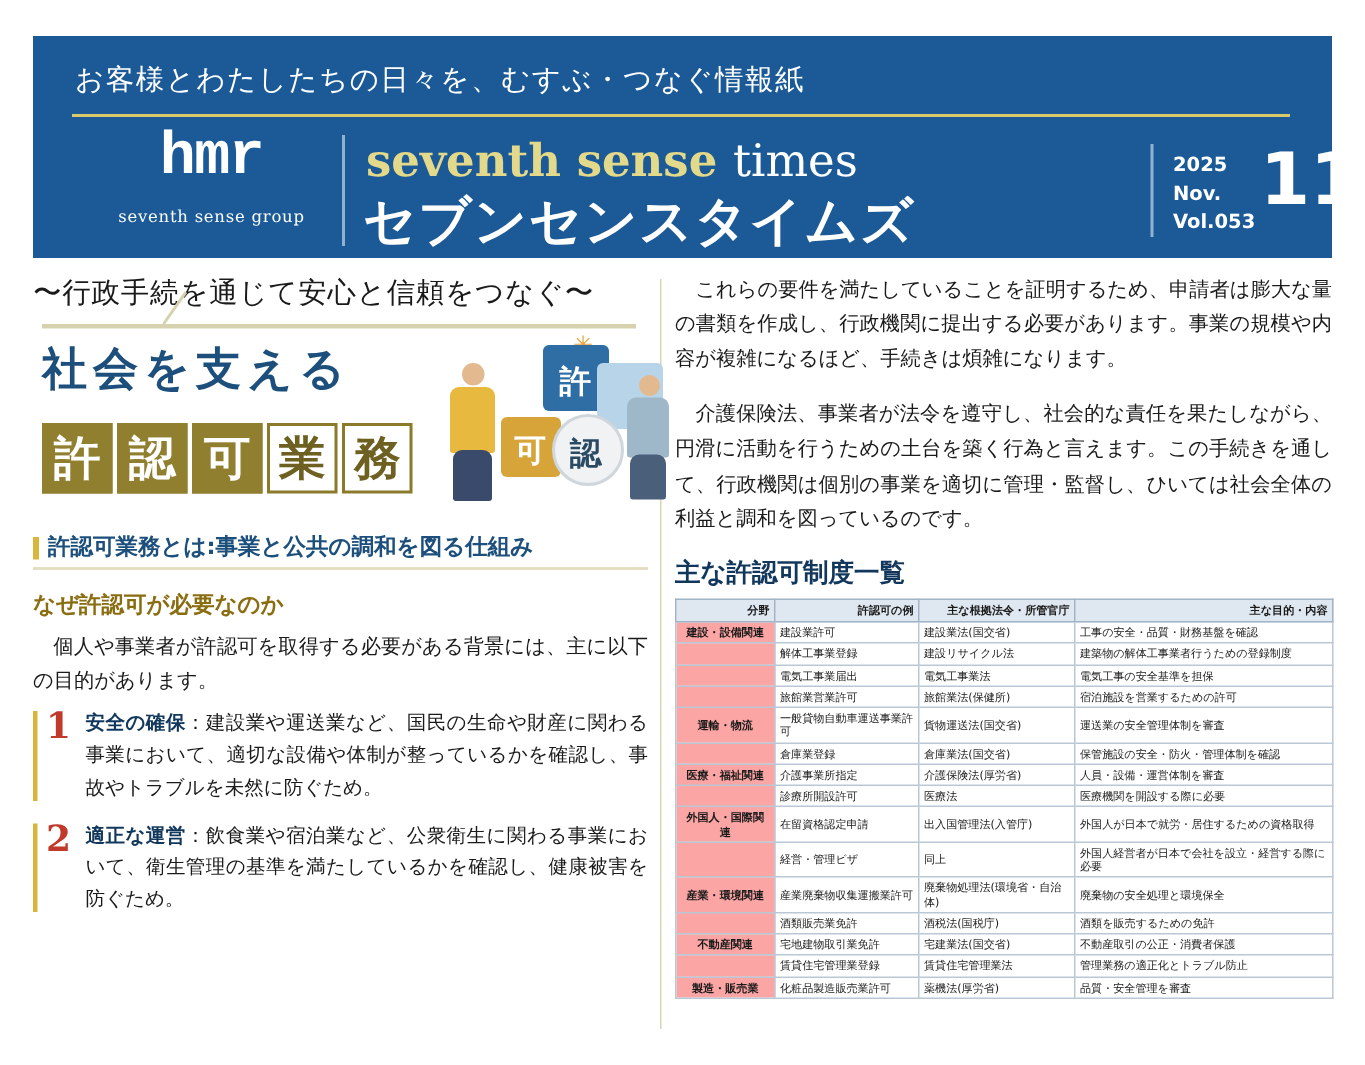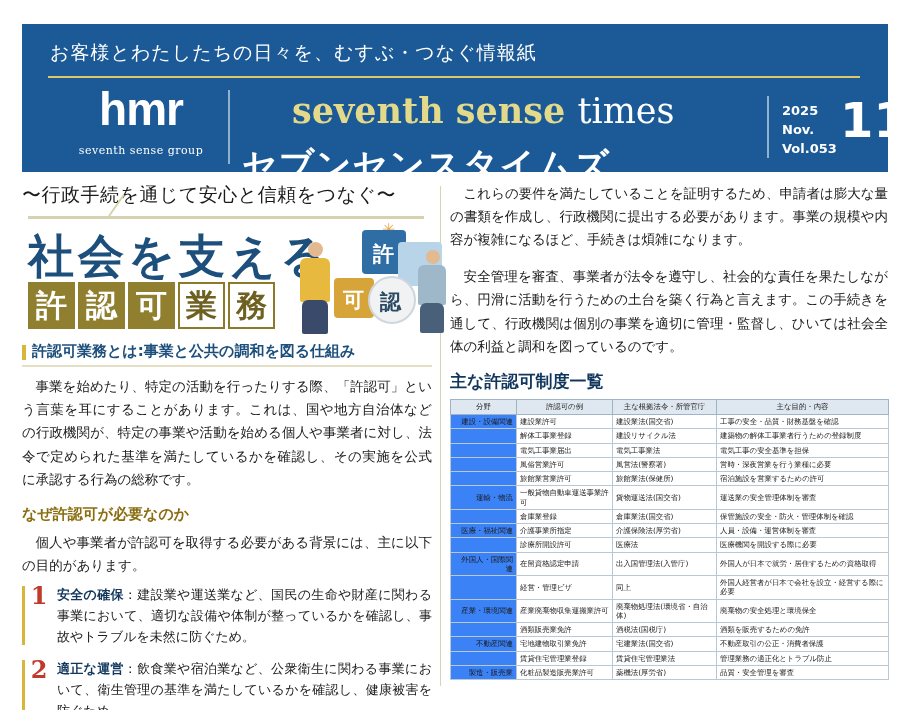--- a/index.html
+++ b/index.html
@@ -39,22 +39,22 @@
     background: #d9c96a;
   }
   .logo-block {
     position: absolute;
     left: 34px; top: 62px;
     width: 170px;
     text-align: center;
     color: #ffffff;
   }
   .logo-mark {
-    font-family: Liberation Sans, sans-serif;
-    font-size: 46px;
+    font-family: Liberation Mono, monospace;
+    font-size: 40px;
     font-weight: 700;
     letter-spacing: -1px;
     line-height: 1;
   }
   .logo-sub {
     font-family: "DejaVu Serif", serif;
     font-size: 11px;
     letter-spacing: 0.5px;
     margin-top: 12px;
   }
@@ -62,32 +62,31 @@
     position: absolute;
     left: 206px; top: 66px;
     width: 2px; height: 74px;
     background: #8fb2cf;
   }
   .title-en {
     position: absolute;
     left: 222px; top: 66px;
     color: #e3d98a;
     font-family: "DejaVu Serif", serif;
-    font-size: 35px;
+    font-size: 30px;
     font-weight: 700;
     white-space: nowrap;
-    margin-left: 48px;
   }
   .title-en .light {
     color: #ffffff;
     font-weight: 400;
   }
   .title-jp {
     position: absolute;
-    left: 220px; top: 118px;
+    left: 220px; top: 100px;
     color: #ffffff;
     font-family: "DejaVu Sans", sans-serif;
     font-size: 35px;
     font-weight: 700;
     letter-spacing: 1px;
     white-space: nowrap;
   }
   .issue-divider {
     position: absolute;
     left: 745px; top: 72px;
@@ -138,21 +137,21 @@
     left: 80px; top: -26px;
     width: 2px; height: 26px;
     background: #d6d2b0;
     transform: rotate(35deg);
     transform-origin: bottom;
   }
   .hero-line1 {
     position: absolute;
     left: 6px; top: 44px;
     font-family: "DejaVu Sans", sans-serif;
-    font-size: 46px;
+    font-size: 30px;
     font-weight: 700;
     color: #1d4f7c;
     letter-spacing: 4px;
     white-space: nowrap;
   }
   .hero-line2 {
     position: absolute;
     left: 6px; top: 100px;
     display: flex;
     gap: 3px;
@@ -303,34 +302,34 @@
     border-collapse: collapse;
     font-family: "DejaVu Sans", sans-serif;
     font-size: 7.4px;
     color: #1a1a1a;
     table-layout: fixed;
   }
   table.kyo th {
     background: #dfe8f0;
     border: 1px solid #9fb4c6;
     padding: 2px 3px;
-    text-align: center;
-    font-weight: 400;
+    text-align: right;
+    font-weight: 700;
     font-size: 7.4px;
   }
   table.kyo td {
     border: 1px solid #b9c8d4;
     padding: 2px 3px;
     vertical-align: middle;
     line-height: 1.25;
   }
   table.kyo td.cat {
-    background: #3b82f6;
-    font-weight: 400;
-    text-align: right;
+    background: #fca5a5;
+    font-weight: 700;
+    text-align: center;
   }
   .col1 { width: 66px; }
   .col2 { width: 96px; }
   .col3 { width: 104px; }
   .col4 { width: 172px; }
 
   .vrule {
     position: absolute;
     left: 440px; top: 186px;
     width: 1px; height: 500px;
@@ -403,24 +402,23 @@
           <div class="body" style="left:12px; top:80px; width:26px; height:34px; background:#3a4a6a;"></div>
         </div>
         <div class="person">
           <div class="head" style="left:136px; top:30px; width:14px; height:14px; background:#e3b98f;"></div>
           <div class="body" style="left:128px; top:45px; width:28px; height:40px; background:#9fb8c9;"></div>
           <div class="body" style="left:130px; top:83px; width:24px; height:30px; background:#4a5f7a;"></div>
         </div>
       </div>
     </div>
 
-    <div style="margin-top:0;">
+    <div style="margin-top:13px;">
       <div class="sec-head">許認可業務とは:事業と公共の調和を図る仕組み</div>
       <div class="sec-head-underline"></div>
-      <p class="body-text" style="margin:8px 0 0 0;">　事業を始めたり、特定の活動を行ったりする際、「許認可」という言葉を耳にすることがあります。これは、国や地方自治体などの行政機関が、特定の事業や活動を始める個人や事業者に対し、法令で定められた基準を満たしているかを確認し、その実施を公式に承認する行為の総称です。</p>
     </div>
 
     <div style="margin-top:14px;">
       <div class="sec-head2">なぜ許認可が必要なのか</div>
       <p class="body-text" style="margin:7px 0 0 0;">　個人や事業者が許認可を取得する必要がある背景には、主に以下の目的があります。</p>
     </div>
 
     <div class="numlist">
       <div class="numitem">
         <div class="num">1</div>
@@ -433,21 +431,21 @@
         <div class="numbody">
           <b>適正な運営</b><span>：飲食業や宿泊業など、公衆衛生に関わる事業において、衛生管理の基準を満たしているかを確認し、健康被害を防ぐため。</span>
         </div>
       </div>
 
     </div>
   </div>
 
   <div class="col-right">
     <p class="r-para" style="margin-top:0;">　これらの要件を満たしていることを証明するため、申請者は膨大な量の書類を作成し、行政機関に提出する必要があります。事業の規模や内容が複雑になるほど、手続きは煩雑になります。</p>
-    <p class="r-para">　安全管理を審査、事業者が法令を遵守し、社会的な責任を果たしながら、円滑に活動を行うための土台を築く行為と言えます。この手続きを通して、行政機関は個別の事業を適切に管理・監督し、ひいては社会全体の利益と調和を図っているのです。</p>
+    <p class="r-para">　介護保険法、事業者が法令を遵守し、社会的な責任を果たしながら、円滑に活動を行うための土台を築く行為と言えます。この手続きを通して、行政機関は個別の事業を適切に管理・監督し、ひいては社会全体の利益と調和を図っているのです。</p>
 
     <div class="table-title">主な許認可制度一覧</div>
 
     <table class="kyo">
       <colgroup>
         <col class="col1">
           <col class="col2">
           <col class="col3">
           <col class="col4">
       </colgroup>
@@ -473,26 +471,20 @@
             <td>建築物の解体工事業者行うための登録制度</td>
           </tr>
           <tr>
             <td class="cat"></td>
             <td>電気工事業届出</td>
             <td>電気工事業法</td>
             <td>電気工事の安全基準を担保</td>
           </tr>
           <tr>
             <td class="cat"></td>
-            <td>風俗営業許可</td>
-            <td>風営法(警察署)</td>
-            <td>営時・深夜営業を行う業種に必要</td>
-          </tr>
-          <tr>
-            <td class="cat"></td>
             <td>旅館業営業許可</td>
             <td>旅館業法(保健所)</td>
             <td>宿泊施設を営業するための許可</td>
           </tr>
           <tr>
             <td class="cat">運輸・物流</td>
             <td>一般貸物自動車運送事業許可</td>
             <td>貨物運送法(国交省)</td>
             <td>運送業の安全管理体制を審査</td>
           </tr>

